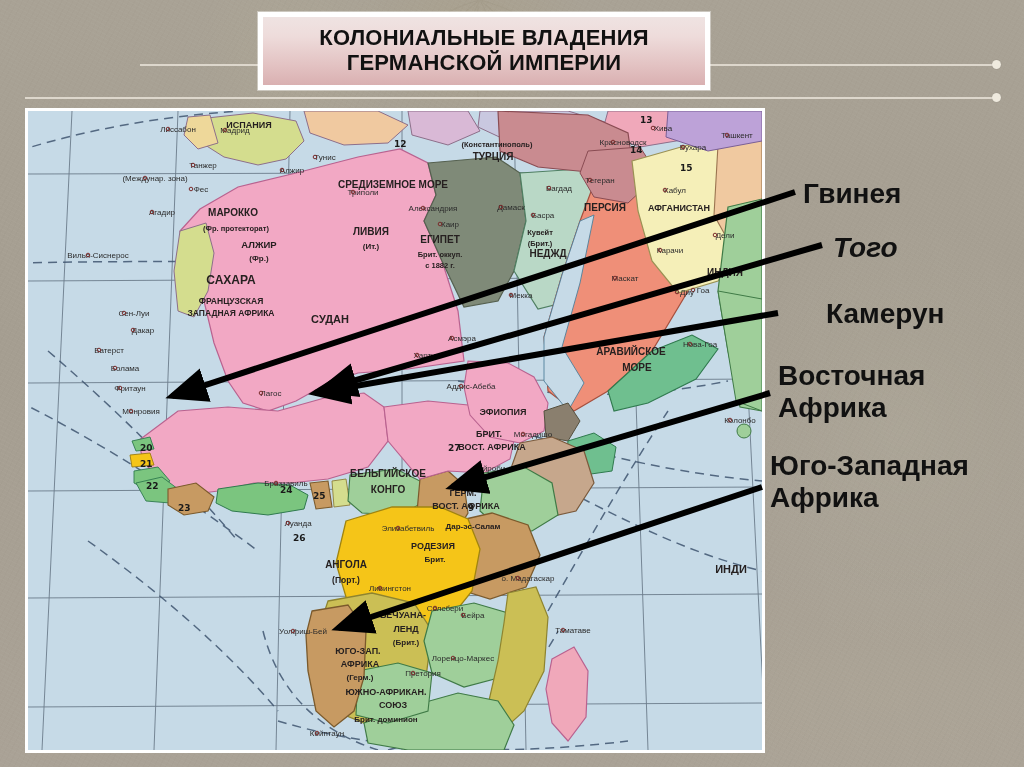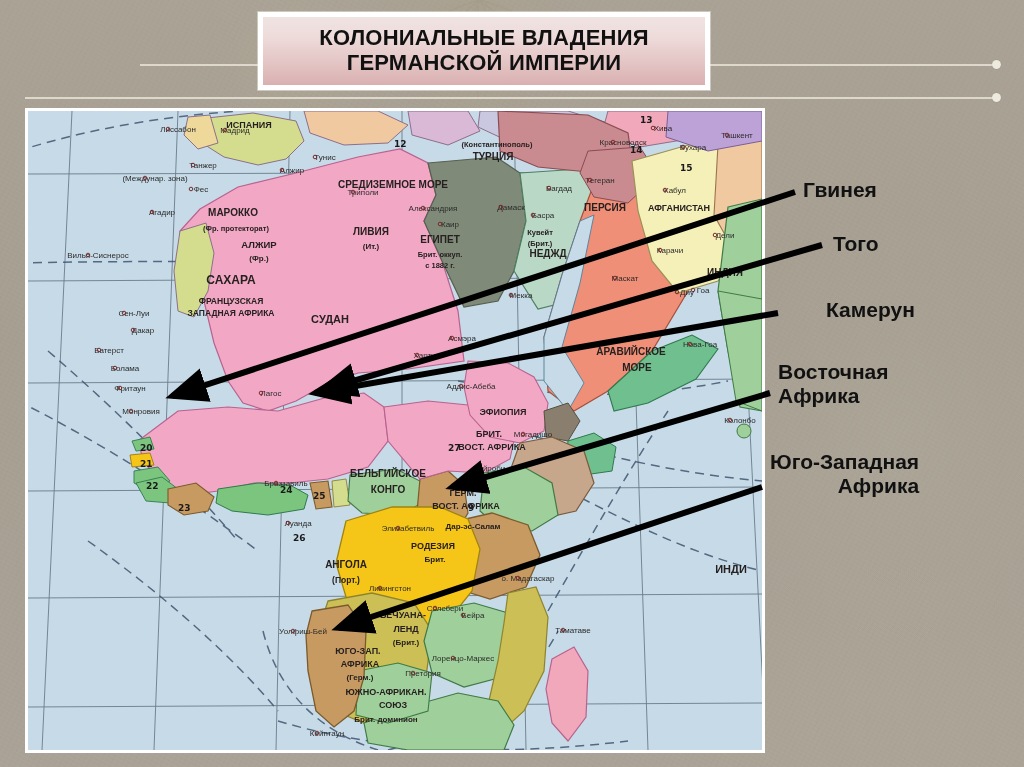--- a/index.html
+++ b/index.html
@@ -54,21 +54,21 @@
   }
   
   #map-frame{
     position:absolute;left:25px;top:108px;width:740px;height:645px;
     border:3px solid #ffffff;box-sizing:border-box;
     background:#c4d8e6;overflow:hidden;
   }
   #map-svg{position:absolute;left:0;top:0;}
   
   .callout{
-    position:absolute;font-weight:bold;font-size:21px;color:#111;
+    position:absolute;font-weight:bold;font-size:28px;color:#111;
     line-height:1.14;white-space:pre-line;
   }
   #arrows-layer{position:absolute;left:0;top:0;pointer-events:none;}
 </style>
 </head>
 <body>
 
 <div id="bg-texture"></div>
 <div id="bg-noise"></div>
 
@@ -422,18 +422,18 @@
   <g id="arrow-group" stroke="#000" stroke-width="6" fill="none" stroke-linecap="butt">
       <line x1="795" y1="192" x2="172" y2="396" marker-end="url(#ah)"></line>
       <line x1="822" y1="245" x2="322" y2="390" marker-end="url(#ah)"></line>
       <line x1="778" y1="313" x2="315" y2="393" marker-end="url(#ah)"></line>
       <line x1="770" y1="393" x2="452" y2="487" marker-end="url(#ah)"></line>
       <line x1="762" y1="487" x2="338" y2="628" marker-end="url(#ah)"></line>
     </g>
 </svg>
 
 <div class="callout" style="left:803px;top:178px;">Гвинея</div>
-<div class="callout" style="left:833px;top:232px;">Того</div>
+<div class="callout" style="left:833px;top:232px;font-style:italic;">Того</div>
 <div class="callout" style="left:826px;top:298px;">Камерун</div>
 <div class="callout" style="left:778px;top:360px;text-align:left;">Восточная
 Африка</div>
-<div class="callout" style="left:770px;top:450px;text-align:right;">Юго-Западная
+<div class="callout" style="left:770px;top:450px;text-align:left;">Юго-Западная
 Африка</div>
 
 </body></html>

